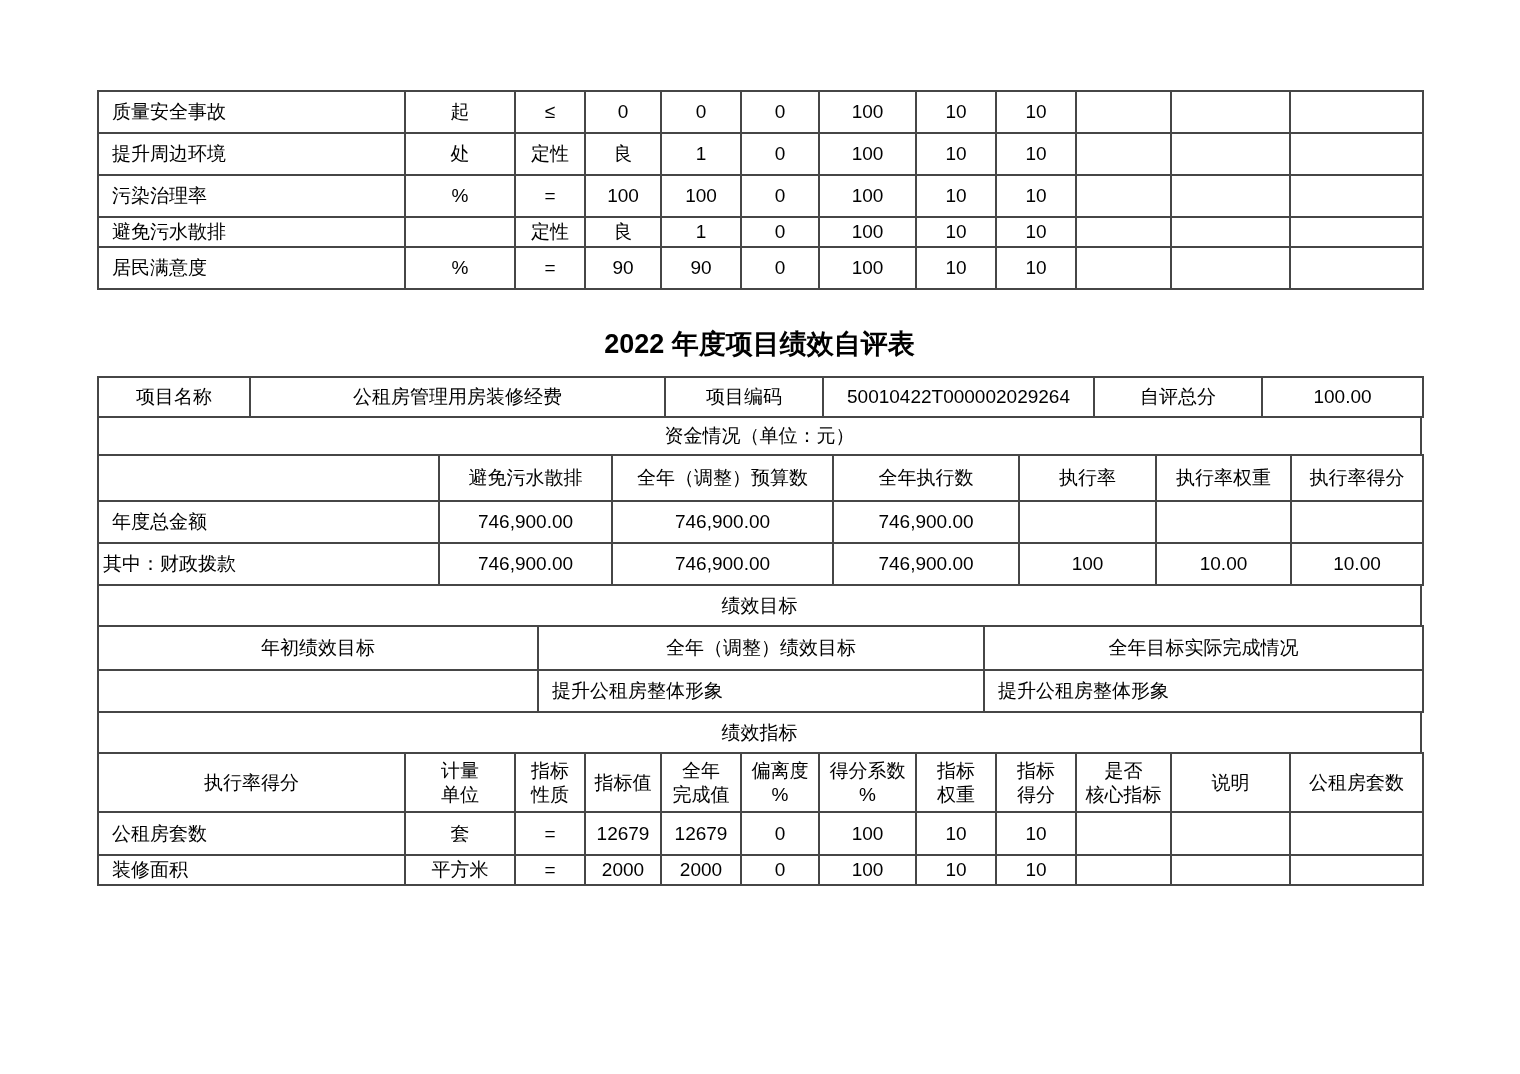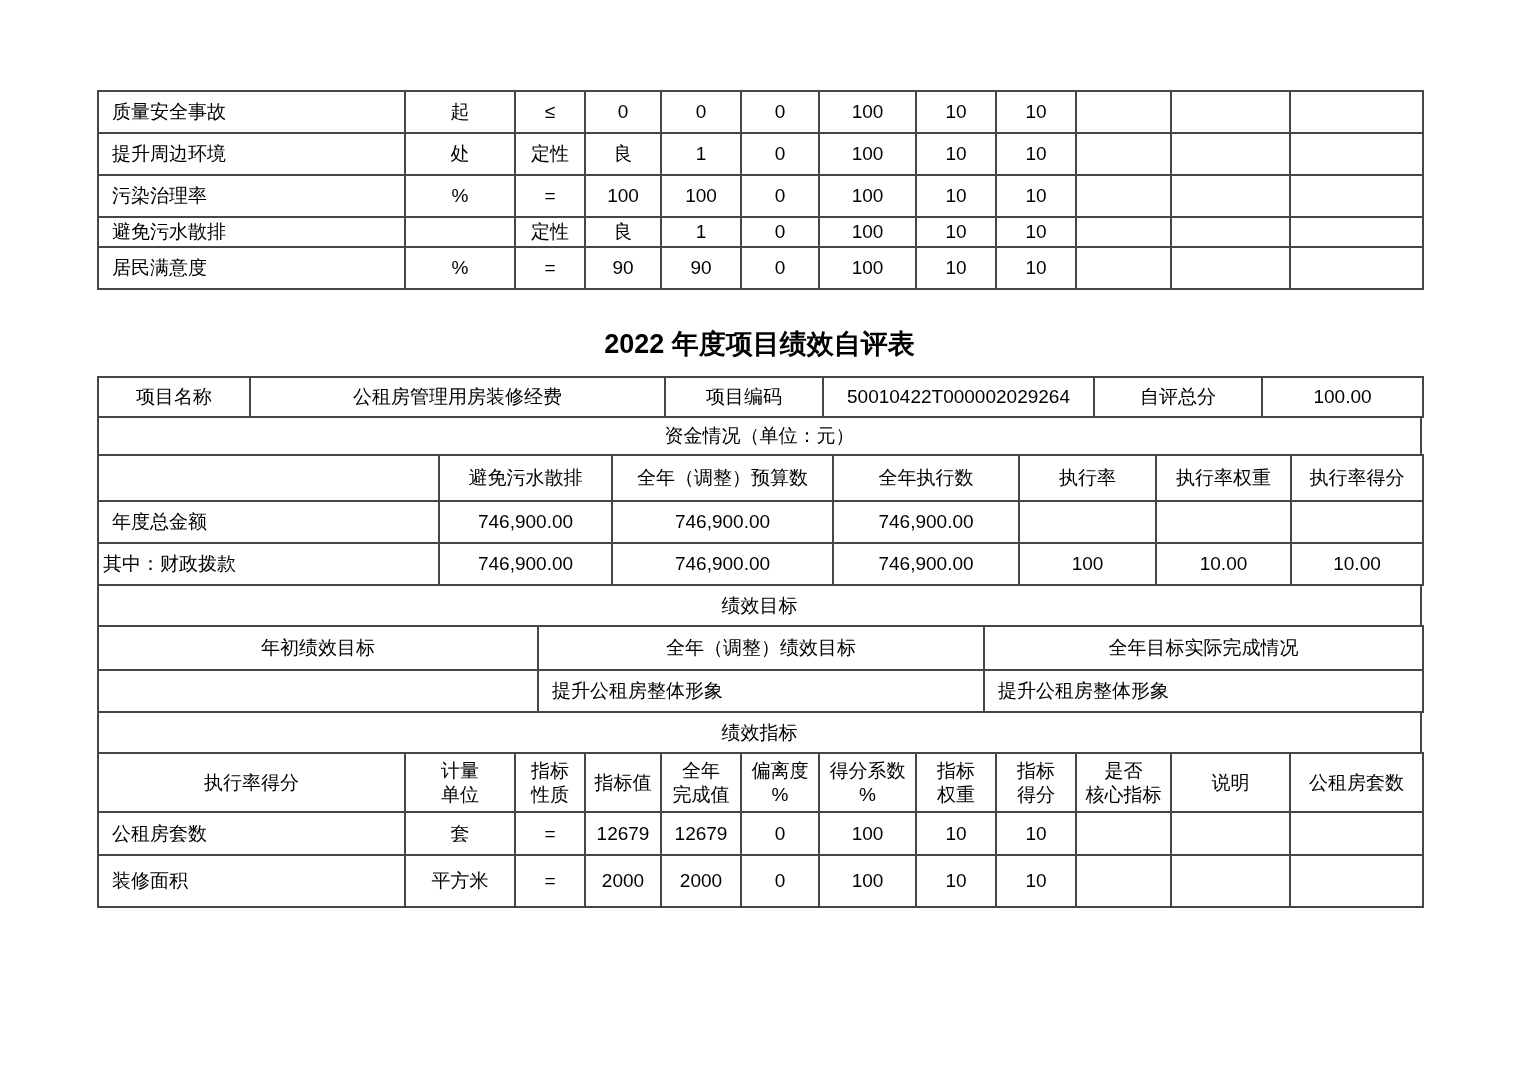--- a/index.html
+++ b/index.html
@@ -273,21 +273,21 @@
     <td>12679</td>
     <td>12679</td>
     <td>0</td>
     <td>100</td>
     <td>10</td>
     <td>10</td>
     <td></td>
     <td></td>
     <td></td>
   </tr>
-  <tr style="height:52px">
+  <tr style="height:30px">
     <td class="left">装修面积</td>
     <td>平方米</td>
     <td>=</td>
     <td>2000</td>
     <td>2000</td>
     <td>0</td>
     <td>100</td>
     <td>10</td>
     <td>10</td>
     <td></td>

